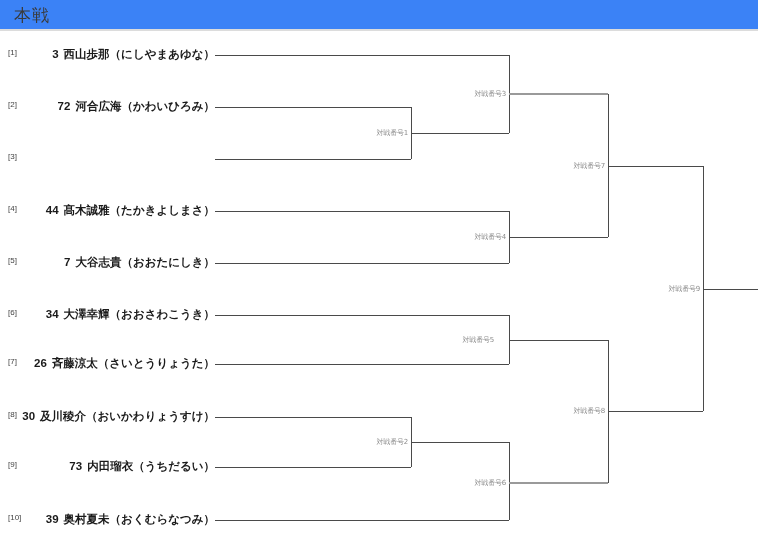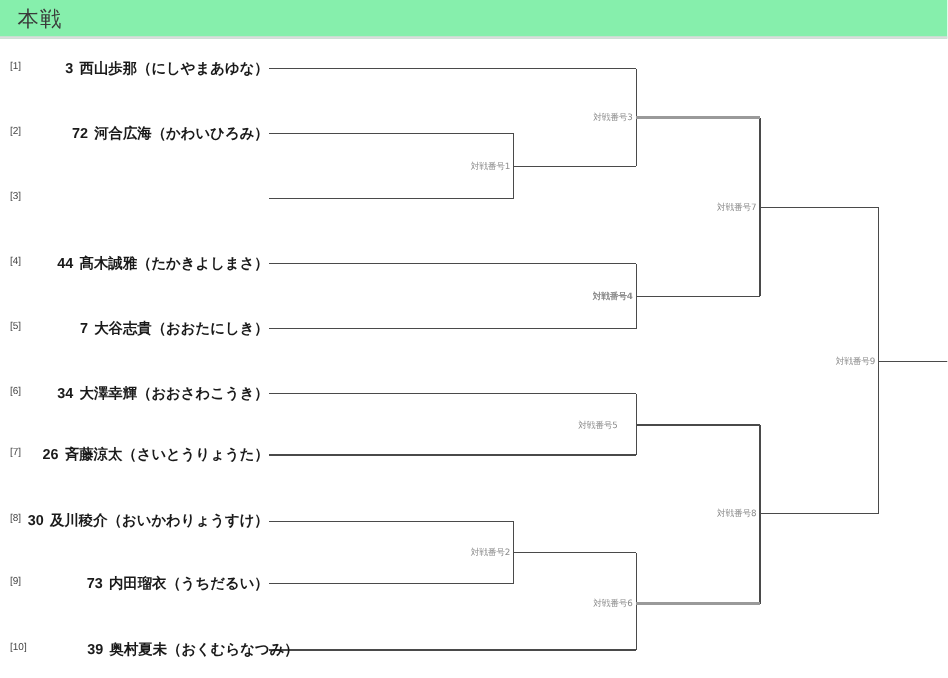--- a/index.html
+++ b/index.html
@@ -15,21 +15,21 @@
     overflow: hidden;
     position: relative;
   }
 
   
   #header-bar {
     position: absolute;
     left: 0; top: 0;
     width: 758px;
     height: 31px;
-    background: #86efac;
+    background: #3b82f6;
     border-bottom: 2px solid #dcdcdc;
     box-sizing: border-box;
   }
   #page-title {
     position: absolute;
     left: 14px;
     top: 4px;
     font-size: 17px;
     letter-spacing: 1px;
     color: #3a3a3a;
@@ -184,28 +184,28 @@
     <span class="entrant-label"><span class="entrant-number">26</span><span>斉藤涼太（さいとうりょうた）</span></span>
   </div>
   <div class="entrant-row" style="top: 376px;">
     <span class="seed-tag">[8]</span>
     <span class="entrant-label"><span class="entrant-number">30</span><span>及川稜介（おいかわりょうすけ）</span></span>
   </div>
   <div class="entrant-row" style="top: 426px;">
     <span class="seed-tag">[9]</span>
     <span class="entrant-label"><span class="entrant-number">73</span><span>内田瑠衣（うちだるい）</span></span>
   </div>
-  <div class="entrant-row" style="top: 479px; padding-left: 24px;">
+  <div class="entrant-row" style="top: 479px;">
     <span class="seed-tag">[10]</span>
     <span class="entrant-label"><span class="entrant-number">39</span><span>奥村夏未（おくむらなつみ）</span></span>
   </div>
 
   <div class="match-label" style="left: 411px; top: 100px;">対戦番号1</div>
   <div class="match-label" style="left: 411px; top: 409px;">対戦番号2</div>
   <div class="match-label" style="left: 509px; top: 61px;">対戦番号3</div>
-  <div class="match-label" style="left: 509px; top: 204px; font-weight: bold;">対戦番号4</div>
+  <div class="match-label" style="left: 509px; top: 204px;">対戦番号4</div>
   <div class="match-label" style="left: 497px; top: 307px;">対戦番号5</div>
   <div class="match-label" style="left: 509px; top: 450px;">対戦番号6</div>
   <div class="match-label" style="left: 608px; top: 133px;">対戦番号7</div>
   <div class="match-label" style="left: 608px; top: 378px;">対戦番号8</div>
   <div class="match-label" style="left: 703px; top: 256px;">対戦番号9</div>
 
 </div>
 
 </body></html>

